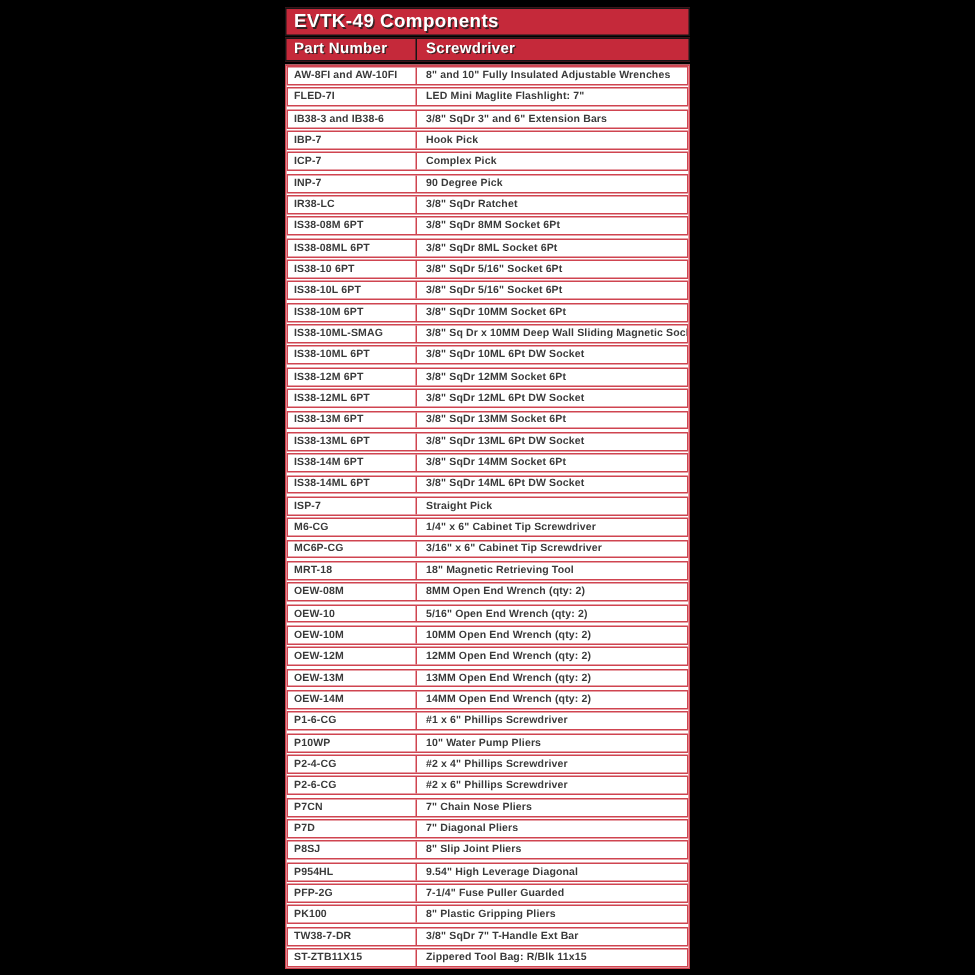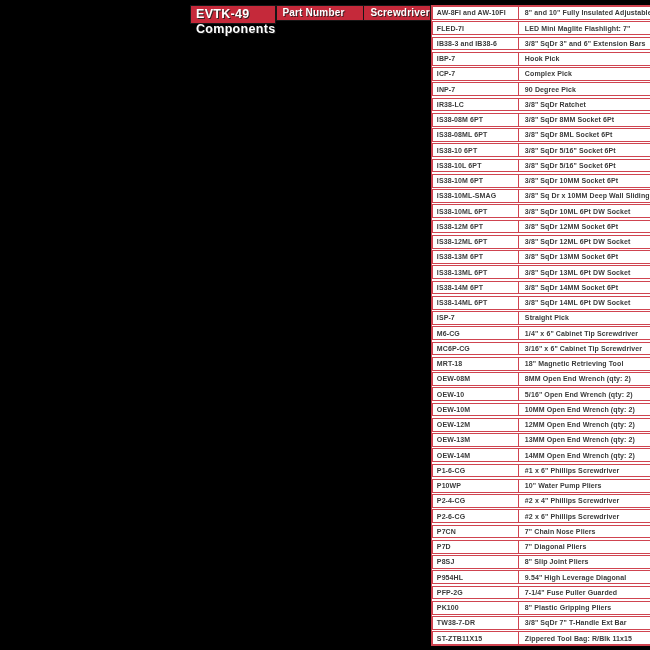--- a/index.html
+++ b/index.html
@@ -12,21 +12,21 @@
     width:650px;height:650px;
     background:#000;
     position:relative;
     font-family:"Liberation Sans",sans-serif;
     overflow:hidden;
   }
   .table-wrap{
     position:absolute;
     left:190px;top:5px;
     width:270px;height:641px;
-    display:flex;flex-direction:row;
+    display:flex;flex-direction:column;
     box-sizing:border-box;
   }
   .title-bar{
     background:var(--red);
     border:1px solid #161616;
     color:#fff;
     font-weight:bold;
     font-size:12.5px;
     line-height:15px;
     height:15px;

